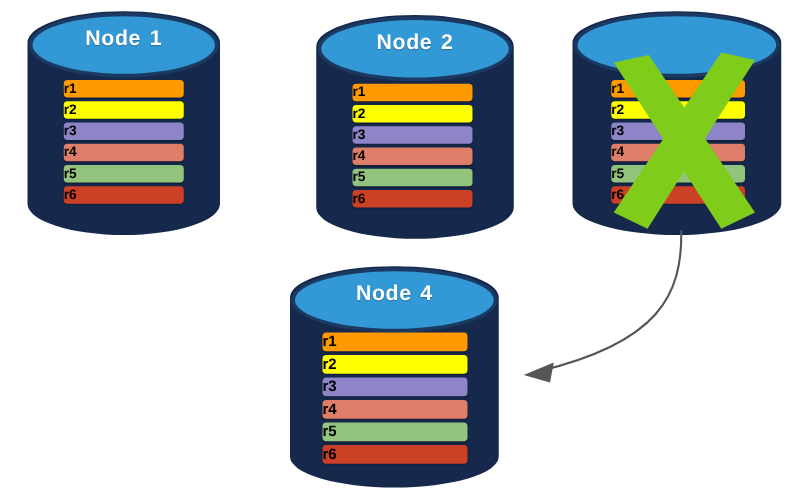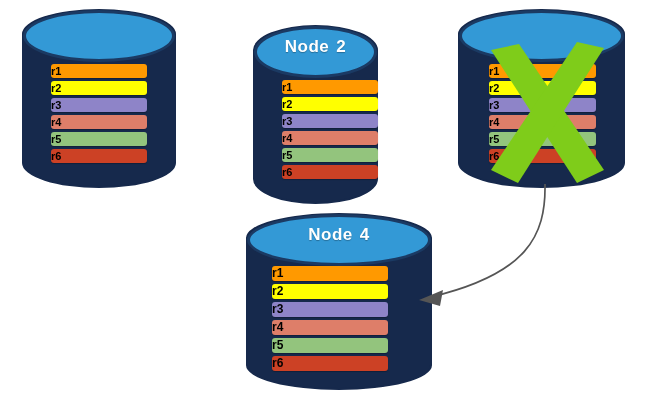--- a/index.html
+++ b/index.html
@@ -91,31 +91,34 @@
   }
 </style>
 </head>
 <body>
 
 <div id="canvas">
 
   <div class="node" style="left:22px; top:9px; width:154px; height:179px;">
     <div class="body"></div>
     <div class="top"></div>
+    <div class="title">
+      <span>Node</span><span class="num">1</span>
+    </div>
     <div class="rows" style="left:29px; top:55px; width:96px;">
       <div class="row" style="background:#ff9900; height:14px; line-height:14px; font-size:11px; margin-bottom:3px;">r1</div>
       <div class="row" style="background:#ffff00; height:14px; line-height:14px; font-size:11px; margin-bottom:3px;">r2</div>
       <div class="row" style="background:#8e84c8; height:14px; line-height:14px; font-size:11px; margin-bottom:3px;">r3</div>
       <div class="row" style="background:#de7e69; height:14px; line-height:14px; font-size:11px; margin-bottom:3px;">r4</div>
       <div class="row" style="background:#93c47d; height:14px; line-height:14px; font-size:11px; margin-bottom:3px;">r5</div>
       <div class="row" style="background:#cc4125; height:14px; line-height:14px; font-size:11px;">r6</div>
     </div>
   </div>
 
-  <div class="node" style="left:253px; top:25px; width:125px; height:179px;">
+  <div class="node" style="left:253px; top:12px; width:158px; height:179px;">
     <div class="body"></div>
     <div class="top"></div>
     <div class="title">
       <span>Node</span><span class="num">2</span>
     </div>
     <div class="rows" style="left:29px; top:55px; width:96px;">
       <div class="row" style="background:#ff9900; height:14px; line-height:14px; font-size:11px; margin-bottom:3px;">r1</div>
       <div class="row" style="background:#ffff00; height:14px; line-height:14px; font-size:11px; margin-bottom:3px;">r2</div>
       <div class="row" style="background:#8e84c8; height:14px; line-height:14px; font-size:11px; margin-bottom:3px;">r3</div>
       <div class="row" style="background:#de7e69; height:14px; line-height:14px; font-size:11px; margin-bottom:3px;">r4</div>
@@ -135,21 +138,21 @@
       <div class="row" style="background:#93c47d; height:14px; line-height:14px; font-size:11px; margin-bottom:3px;">r5</div>
       <div class="row" style="background:#cc4125; height:14px; line-height:14px; font-size:11px;">r6</div>
     </div>
   </div>
 
   <svg class="xmark" style="left:485px; top:42px;" width="125" height="145" viewBox="0 0 125 145">
     <polygon points="6,8 34,2 119,128 92,141" fill="#7fcc1a"></polygon>
     <polygon points="119,6 92,0 6,128 33,141" fill="#7fcc1a"></polygon>
   </svg>
 
-  <div class="node" style="left:246px; top:213px; width:186px; height:177px;">
+  <div class="node" style="left:232px; top:213px; width:167px; height:177px;">
     <div class="body"></div>
     <div class="top"></div>
     <div class="title">
       <span>Node</span><span class="num">4</span>
     </div>
     <div class="rows" style="left:26px; top:53px; width:116px;">
       <div class="row" style="background:#ff9900; height:15px; line-height:15px; font-size:12px; margin-bottom:3px;">r1</div>
       <div class="row" style="background:#ffff00; height:15px; line-height:15px; font-size:12px; margin-bottom:3px;">r2</div>
       <div class="row" style="background:#8e84c8; height:15px; line-height:15px; font-size:12px; margin-bottom:3px;">r3</div>
       <div class="row" style="background:#de7e69; height:15px; line-height:15px; font-size:12px; margin-bottom:3px;">r4</div>

